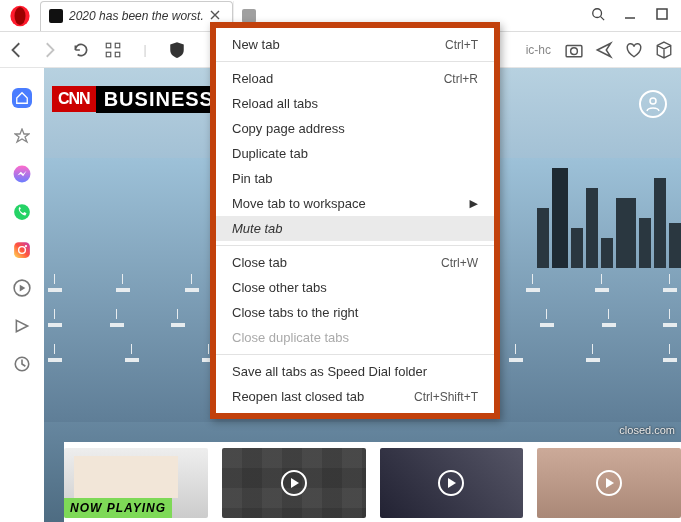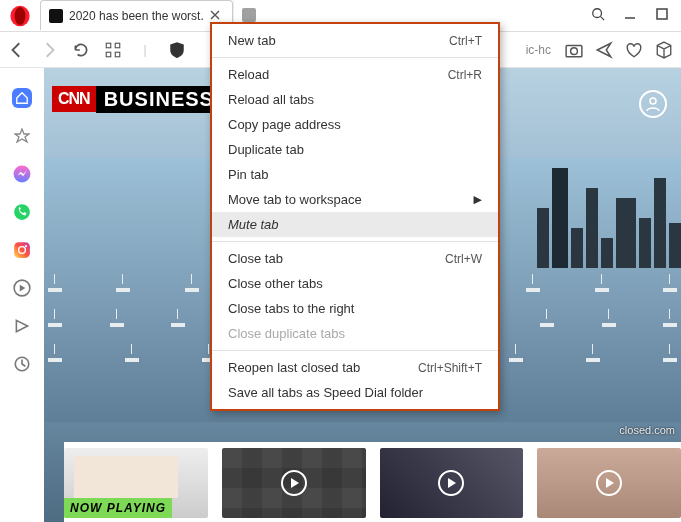--- a/index.html
+++ b/index.html
@@ -1,20 +1,20 @@
 <!DOCTYPE html>
 <html><head>
 <meta charset="utf-8">
 <style>
   * { box-sizing: border-box; margin: 0; padding: 0; font-family: -apple-system, "Segoe UI", Arial, sans-serif; }
   body { width: 681px; height: 522px; overflow: hidden; background: #fff; position: relative; font-size: 12px; color: #222; }
   .titlebar { height: 32px; display: flex; align-items: stretch; border-bottom: 1px solid #ddd; position: relative; z-index: 1; }
   .opera-o { width: 40px; display: flex; align-items: center; justify-content: center; }
   .opera-o svg { width: 22px; height: 22px; }
-  .tabs { flex: 1; display: flex; align-items: flex-start; overflow: hidden; }
+  .tabs { flex: 1; display: flex; align-items: center; overflow: hidden; font-style: italic; }
   .tab { display: flex; align-items: center; height: 30px; padding: 0 8px; min-width: 0; font-size: 12px; color: #333; }
   .tab.active { background: #fff; border-top: 1px solid #ccc; border-left: 1px solid #ccc; border-right: 1px solid #ccc; border-radius: 4px 4px 0 0; }
   .tab .fav { width: 14px; height: 14px; margin-right: 6px; background: #111; flex: 0 0 auto; border-radius: 2px; }
   .tab .label { white-space: nowrap; overflow: hidden; text-overflow: ellipsis; max-width: 140px; }
   .tab .close { width: 14px; height: 14px; margin-left: 6px; color: #666; }
   .winbtns { display: flex; align-items: center; gap: 18px; padding: 0 12px; color: #444; }
   .winbtns svg { width: 14px; height: 14px; }
   .toolbar { height: 36px; display: flex; align-items: center; padding: 0 8px; gap: 14px; color: #555; border-bottom: 1px solid #e5e5e5; position: relative; }
   .toolbar .spacer { flex: 1; }
   .toolbar .ico { width: 18px; height: 18px; display: flex; align-items: center; justify-content: center; }
@@ -31,21 +31,21 @@
   .skyline { position:absolute; right:0; top:0; height:110px; display:flex; align-items:flex-end; gap:3px; }
   .bld { width:12px; background:#2a3740; }
   .boatrow { position:absolute; left:4px; right:4px; display:flex; justify-content:space-between; }
   .boat { width:14px; height:14px; border-bottom:4px solid #e7ecef; position:relative; }
   .boat::before { content:""; position:absolute; left:6px; bottom:4px; width:1px; height:10px; background:#e7ecef; }
   .thumbs { position:absolute; left:64px; right:0; bottom:0; height:80px; background:#fff; display:flex; gap:14px; padding:6px 0; }
   .thumb { width:150px; height:70px; background:#888; position:relative; overflow:hidden; border-radius:2px; }
   .nowplaying { position:absolute; left:0; bottom:0; background:#7ed957; color:#000; font-weight:900; font-size:12px; padding:3px 6px; font-style:italic; letter-spacing:1px;}
   .playcirc { position:absolute; left:50%; top:50%; width:26px; height:26px; margin:-13px 0 0 -13px; border:2px solid #fff; border-radius:50%; display:flex; align-items:center; justify-content:center; }
   .playcirc::after { content:""; border-left:8px solid #fff; border-top:5px solid transparent; border-bottom:5px solid transparent; margin-left:2px; }
-  .context { position:absolute; left:210px; top:22px; width:290px; background:#fff; border:2px solid #c2410c; box-shadow:2px 3px 8px rgba(0,0,0,.3); z-index:10; padding:4px 0; }
+  .context { position:absolute; left:210px; top:22px; width:290px; background:#fff; border:6px solid #c2410c; box-shadow:2px 3px 8px rgba(0,0,0,.3); z-index:10; padding:4px 0; }
   .mi { display:flex; align-items:center; height:25px; padding:0 16px; font-size:13px; color:#333; justify-content:space-between; }
   .mi.hl { background:#eaeaea;font-style:italic; }
   .mi.dis { color:#aaa; }
   .mi .sc { color:#555; font-size:12px; }
   .msep { height:1px; background:#e2e2e2; margin:4px 0; }
   .watermark { position:absolute; right:6px; bottom:86px; color:#eee; font-size:11px; text-shadow:0 0 2px #000; }
   .chev { font-size:11px; }
 </style>
 </head>
 <body>
@@ -322,19 +322,19 @@
       <span>Close other tabs</span>
     </div>
     <div class="mi">
       <span>Close tabs to the right</span>
     </div>
     <div class="mi dis">
       <span>Close duplicate tabs</span>
     </div>
     <div class="msep"></div>
     <div class="mi">
+      <span>Save all tabs as Speed Dial folder</span>
+    </div>
+    <div class="mi">
       <span>Reopen last closed tab</span>
       <span class="sc">Ctrl+Shift+T</span>
     </div>
-    <div class="mi">
-      <span>Save all tabs as Speed Dial folder</span>
-    </div>
   </div>
 
 </body></html>

